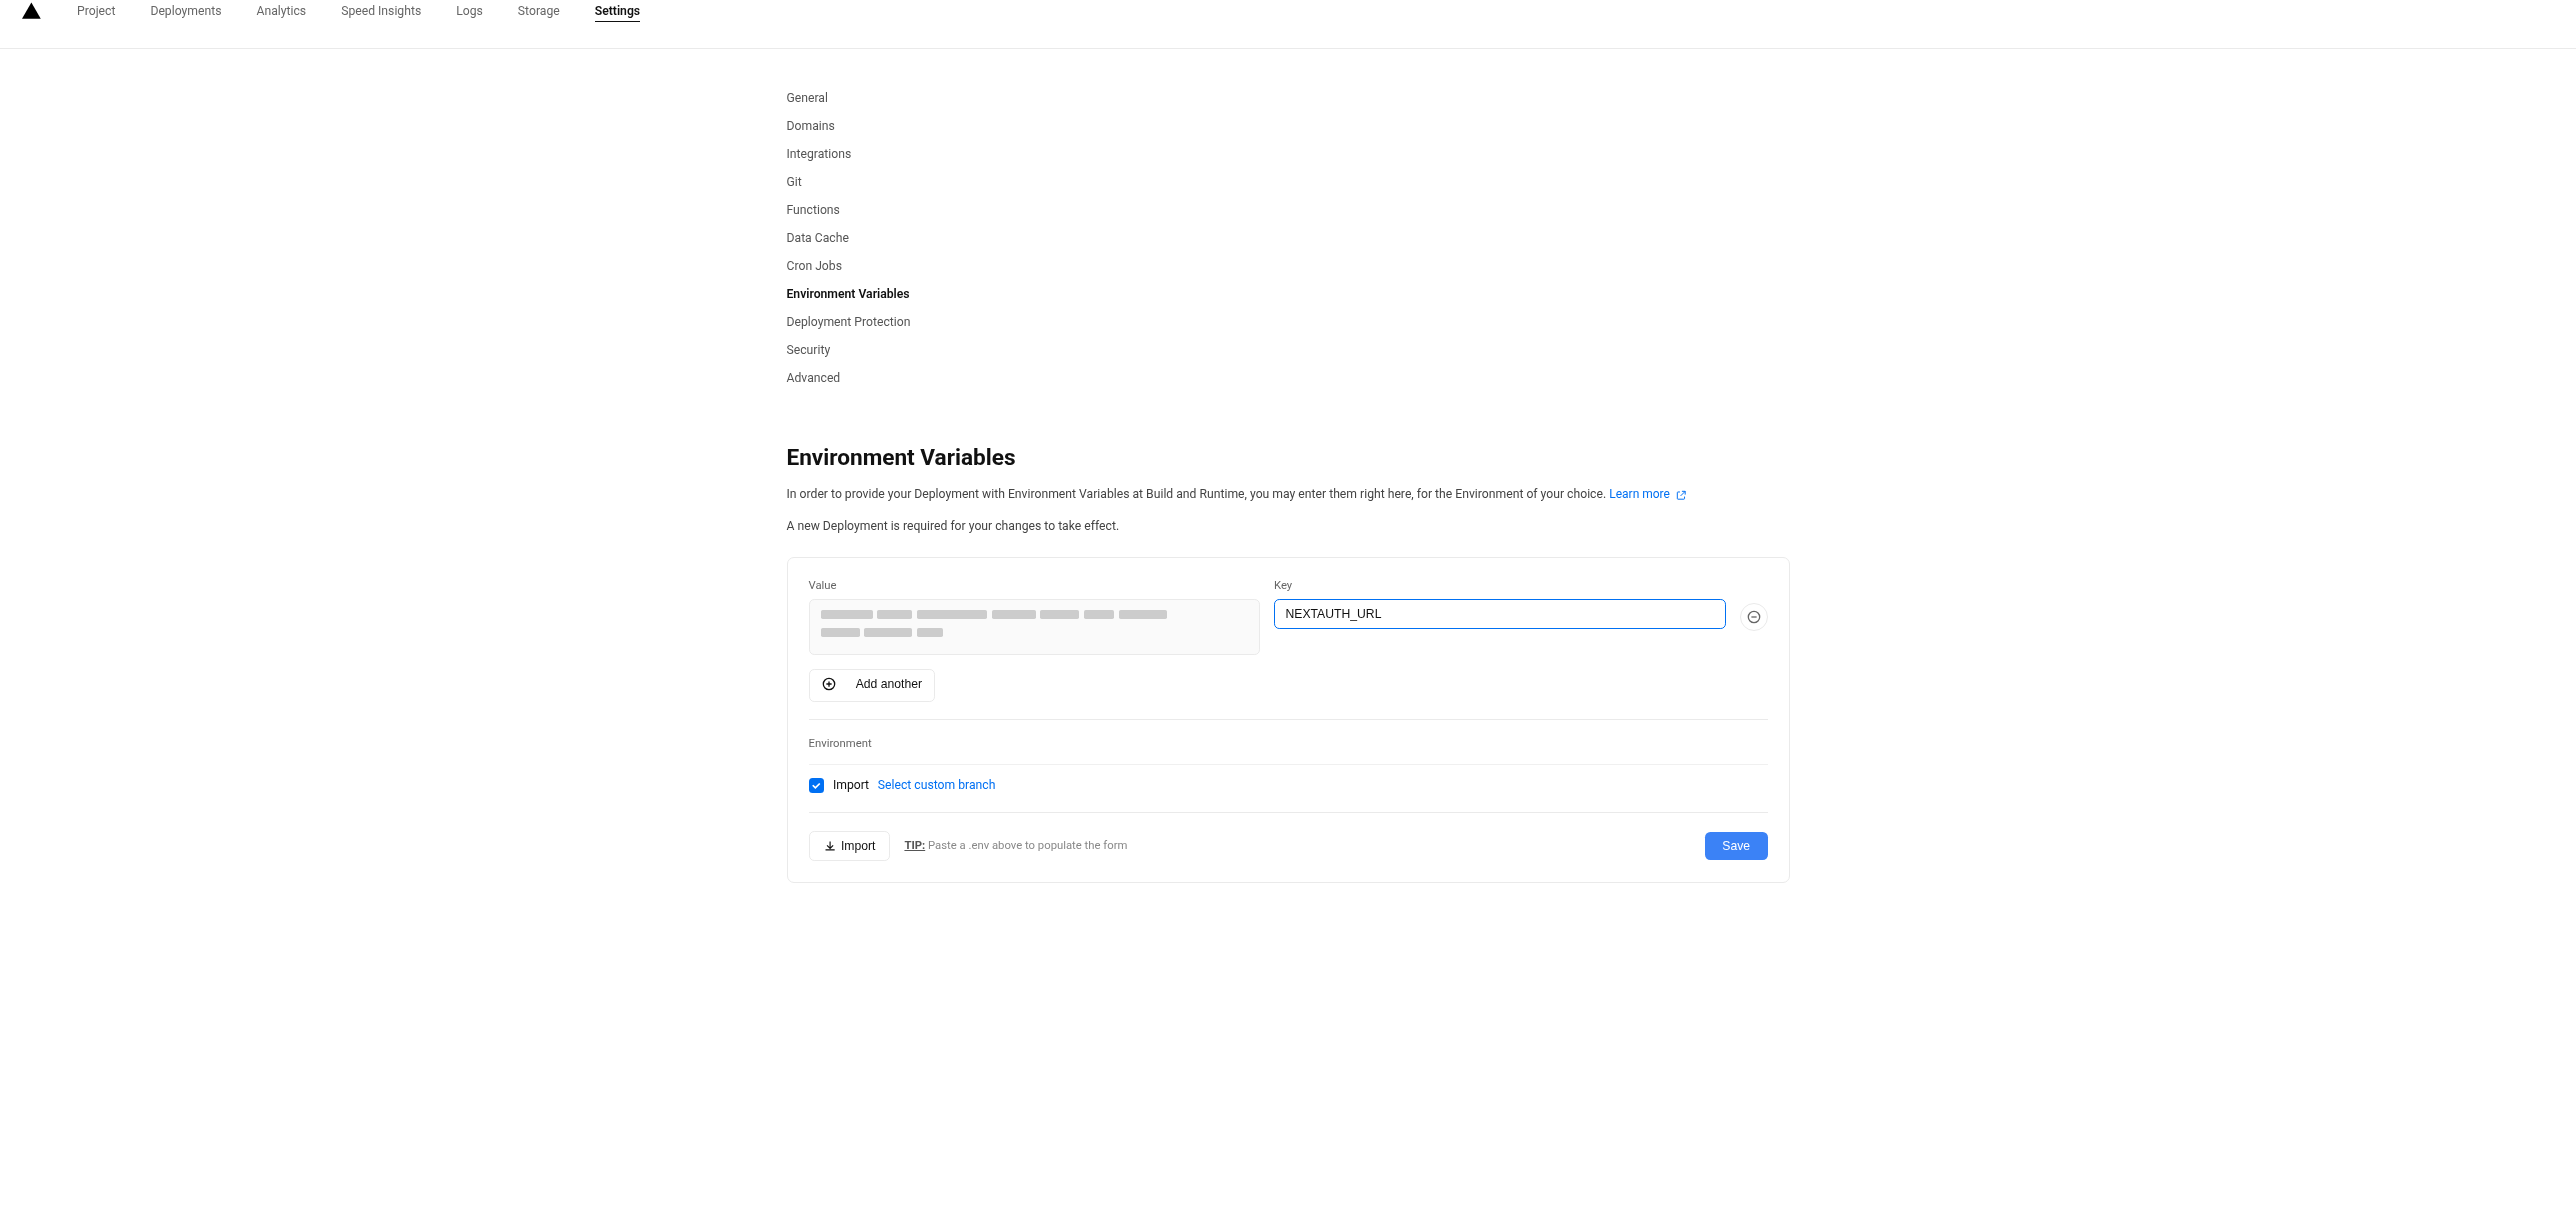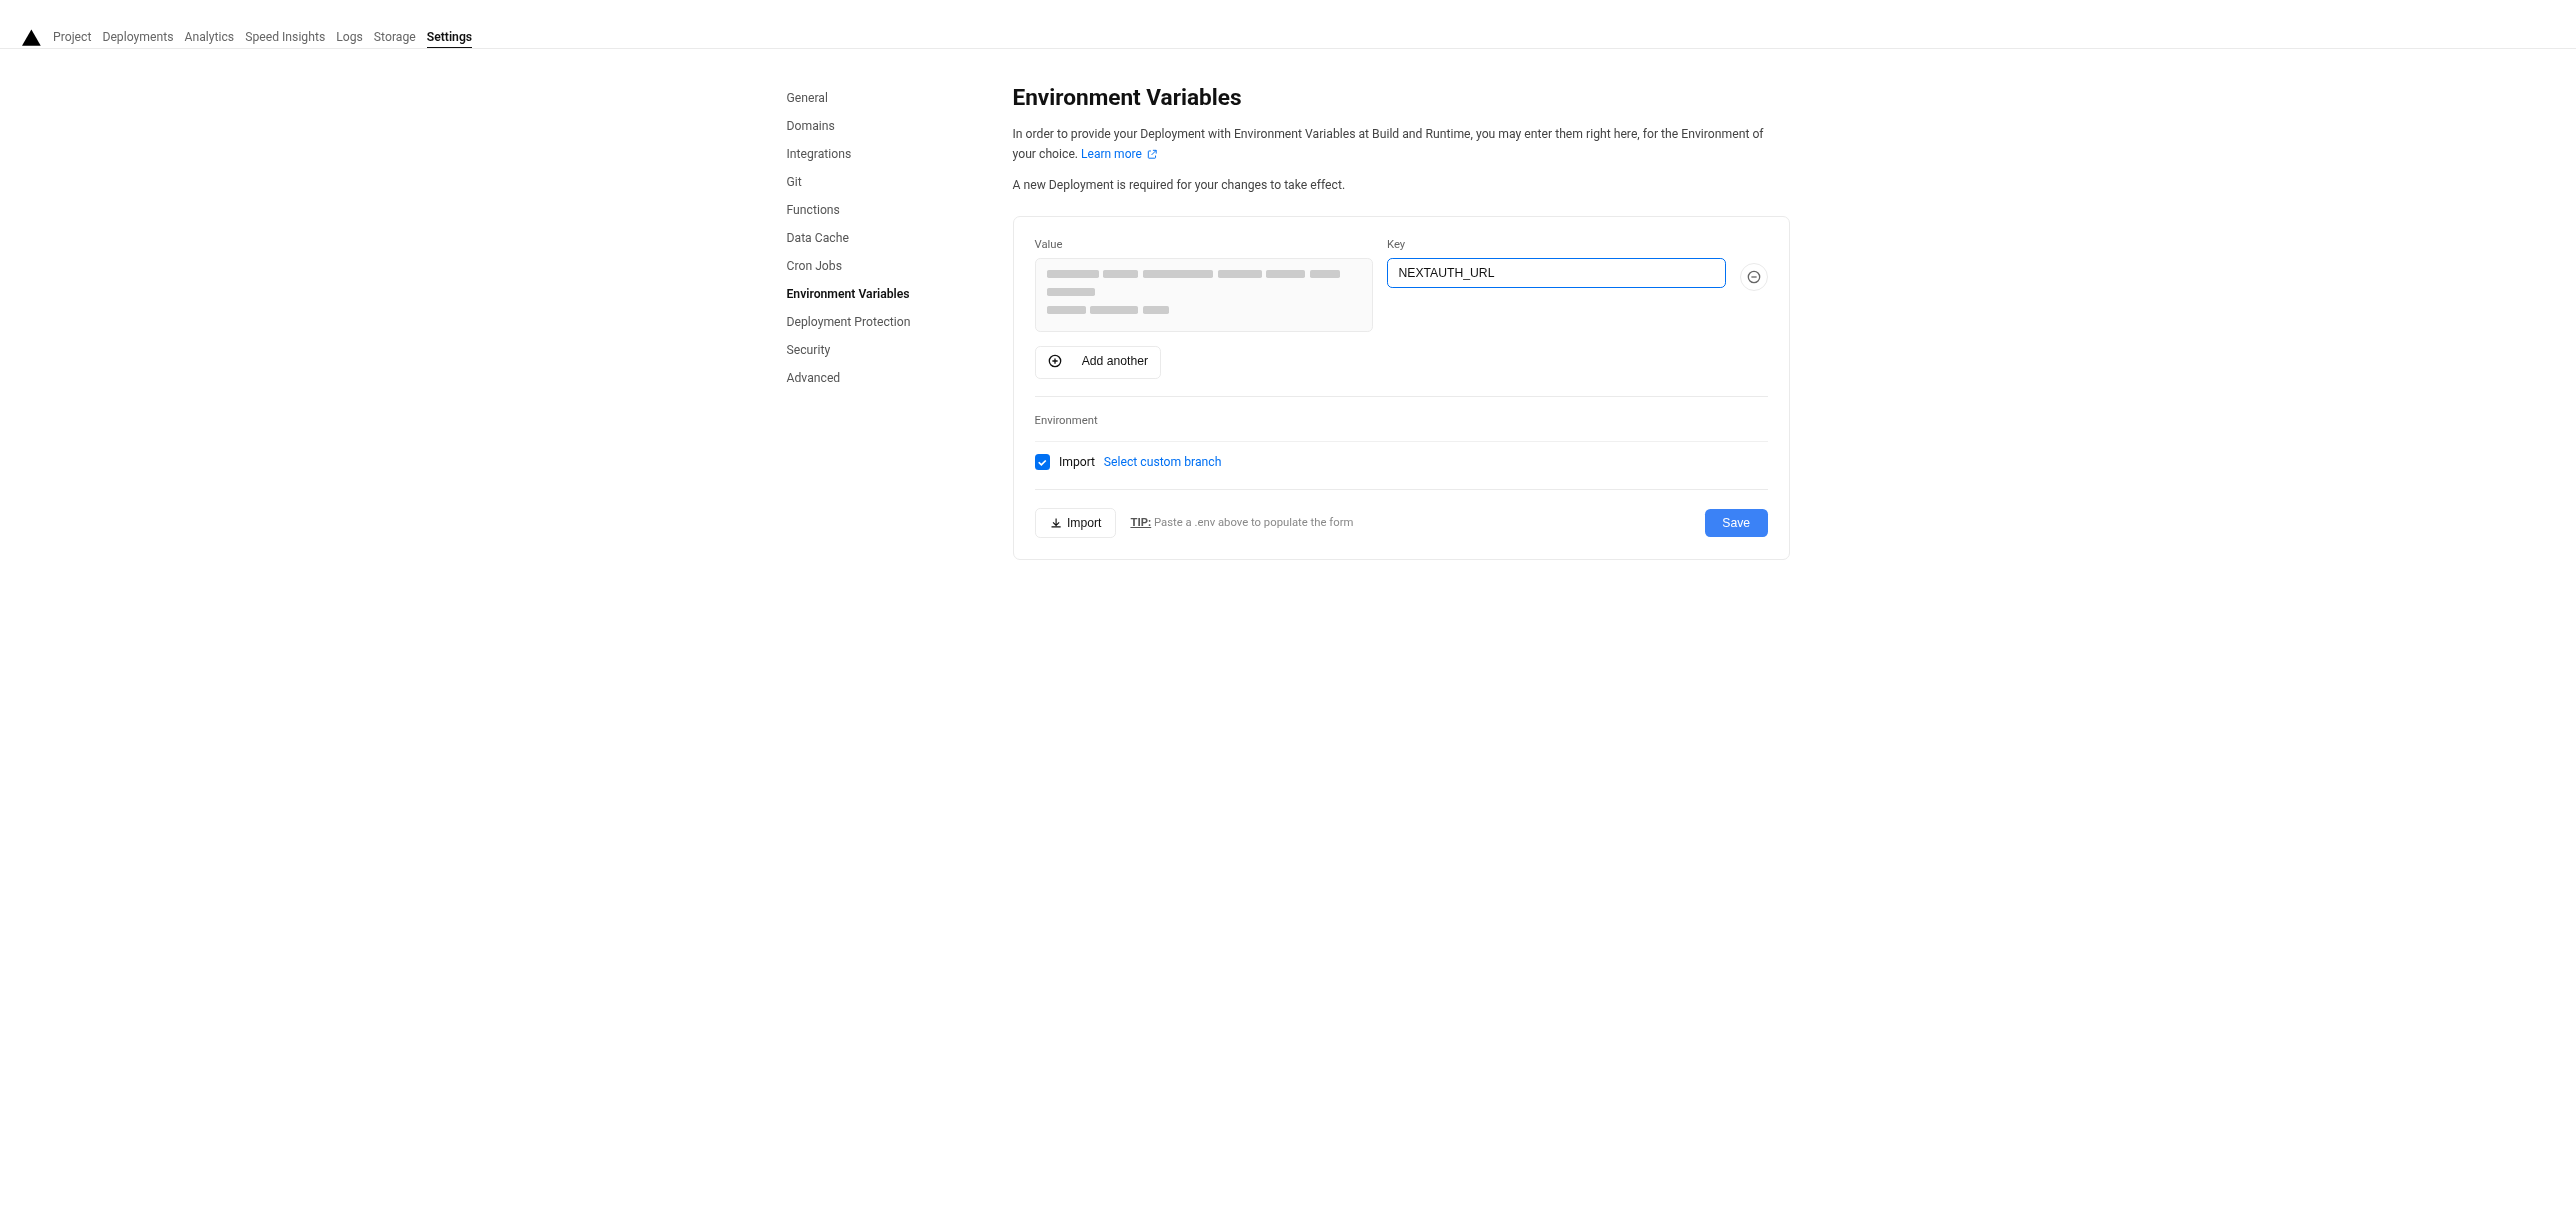--- a/index.html
+++ b/index.html
@@ -1,25 +1,25 @@
 <!DOCTYPE html>
 <html style="font-size:14px"><head>
   <meta charset="utf-8">
   <style>
     * { box-sizing: border-box; margin: 0; padding: 0; }
     body { font-family: -apple-system, BlinkMacSystemFont, 'Segoe UI', Roboto, sans-serif; background: #fff; color: #111; font-size: 12.2px; }
 
     
     .topnav {
       display: flex;
-      align-items: flex-end;
+      align-items: flex-start;
       height: 49px;
       border-bottom: 0.9px solid #eaeaea;
       padding: 0 21px;
-      gap: 11px;
+      gap: 35px;
     }
     .topnav-logo {
       width: 21px;
       height: 21px;
       display: flex;
       align-items: center;
       justify-content: center;
     }
     .topnav-logo svg { width: 19px; height: 19px; }
     .topnav-item {
@@ -36,20 +36,21 @@
       border-bottom: 1.7px solid #111;
     }
 
     
     .layout {
       display: flex;
       max-width: 1045px;
       margin: 0 auto;
       padding: 35px 21px;
       gap: 52px;
+      flex-direction: column;
     }
 
     
     .sidebar {
       width: 174px;
       flex-shrink: 0;
     }
     .sidebar-item {
       display: block;
       padding: 7px 0;

